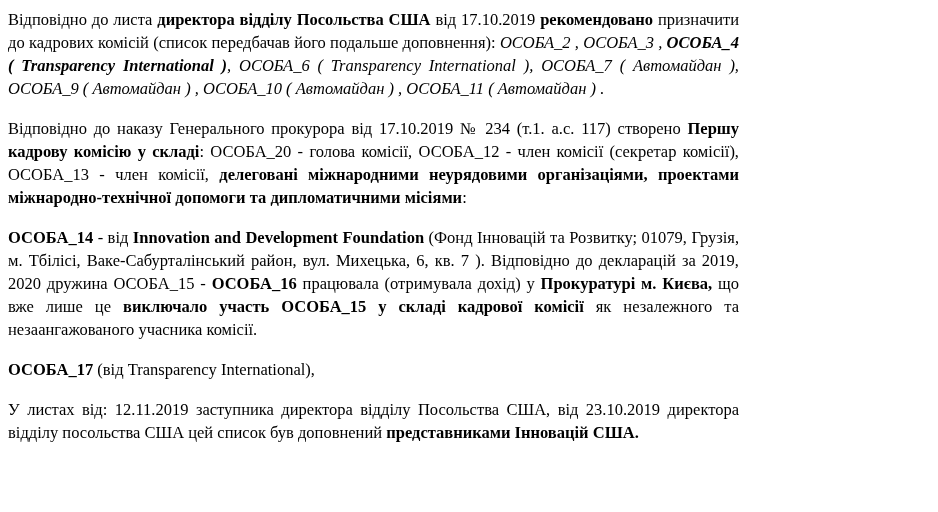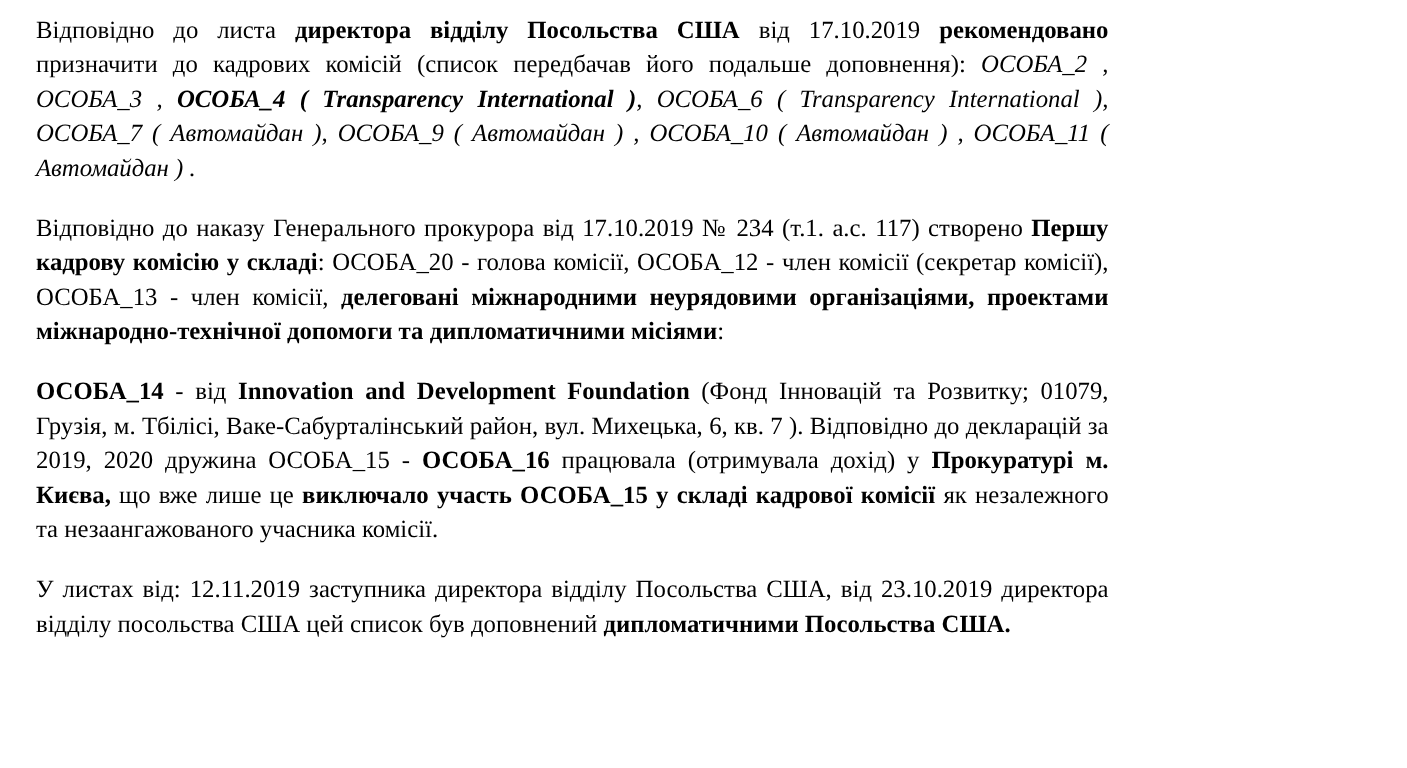--- a/index.html
+++ b/index.html
@@ -11,21 +11,21 @@
     width: 938px;
     height: 512px;
     overflow: hidden;
     font-family: "Liberation Serif", "DejaVu Serif", serif;
     color: #000000;
   }
   .page {
     box-sizing: border-box;
     width: 749px;
     height: 512px;
-    padding: 8px 10px 0 24px;
+    padding: 8px 10px 0 8px;
   }
   p.para {
     margin: 0 0 17px 0;
     font-size: 16.5px;
     line-height: 23px;
     text-align: justify;
     text-justify: inter-word;
     color: #000000;
   }
   p.para:last-child {
@@ -36,15 +36,16 @@
   .bi { font-weight: bold; font-style: italic; }
 </style>
 </head>
 <body>
 
 <div class="page">
   <div id="body-text">
       <p class="para"><span>Відповідно до листа </span><span class="b">директора відділу Посольства США</span><span> від 17.10.2019 </span><span class="b">рекомендовано</span><span> призначити до кадрових комісій (список передбачав його подальше доповнення): </span><span class="i">ОСОБА_2 , ОСОБА_3 , </span><span class="bi">ОСОБА_4 ( Transparency International )</span><span class="i">, ОСОБА_6 ( Transparency International ), ОСОБА_7 ( Автомайдан ), ОСОБА_9 ( Автомайдан ) , ОСОБА_10 ( Автомайдан ) , ОСОБА_11 ( Автомайдан ) .</span></p>
       <p class="para"><span>Відповідно до наказу Генерального прокурора від 17.10.2019 № 234 (т.1. а.с. 117) створено </span><span class="b">Першу кадрову комісію у складі</span><span>: ОСОБА_20 - голова комісії, ОСОБА_12 - член комісії (секретар комісії), ОСОБА_13 - член комісії, </span><span class="b">делеговані міжнародними неурядовими організаціями, проектами міжнародно-технічної допомоги та дипломатичними місіями</span><span>:</span></p>
       <p class="para"><span class="b">ОСОБА_14</span><span> - від </span><span class="b">Innovation and Development Foundation</span><span> (Фонд Інновацій та Розвитку; 01079, Грузія, м. Тбілісі, Ваке-Сабурталінський район, вул. Михецька, 6, кв. 7 ). Відповідно до декларацій за 2019, 2020 дружина ОСОБА_15 - </span><span class="b">ОСОБА_16</span><span> працювала (отримувала дохід) у </span><span class="b">Прокуратурі м. Києва,</span><span> що вже лише це </span><span class="b">виключало участь ОСОБА_15 у складі кадрової комісії</span><span> як незалежного та незаангажованого учасника комісії.</span></p>
-      <p class="para"><span>У листах від: 12.11.2019 заступника директора відділу Посольства США, від 23.10.2019 директора відділу посольства США цей список був доповнений </span><span class="b">дипломатичними Посольства США.</span></p>
+      <p class="para"><span class="b">ОСОБА_17</span><span> (від Transparency International),</span></p>
+      <p class="para"><span>У листах від: 12.11.2019 заступника директора відділу Посольства США, від 23.10.2019 директора відділу посольства США цей список був доповнений </span><span class="b">представниками Інновацій США.</span></p>
     </div>
 </div>
 
 </body></html>

